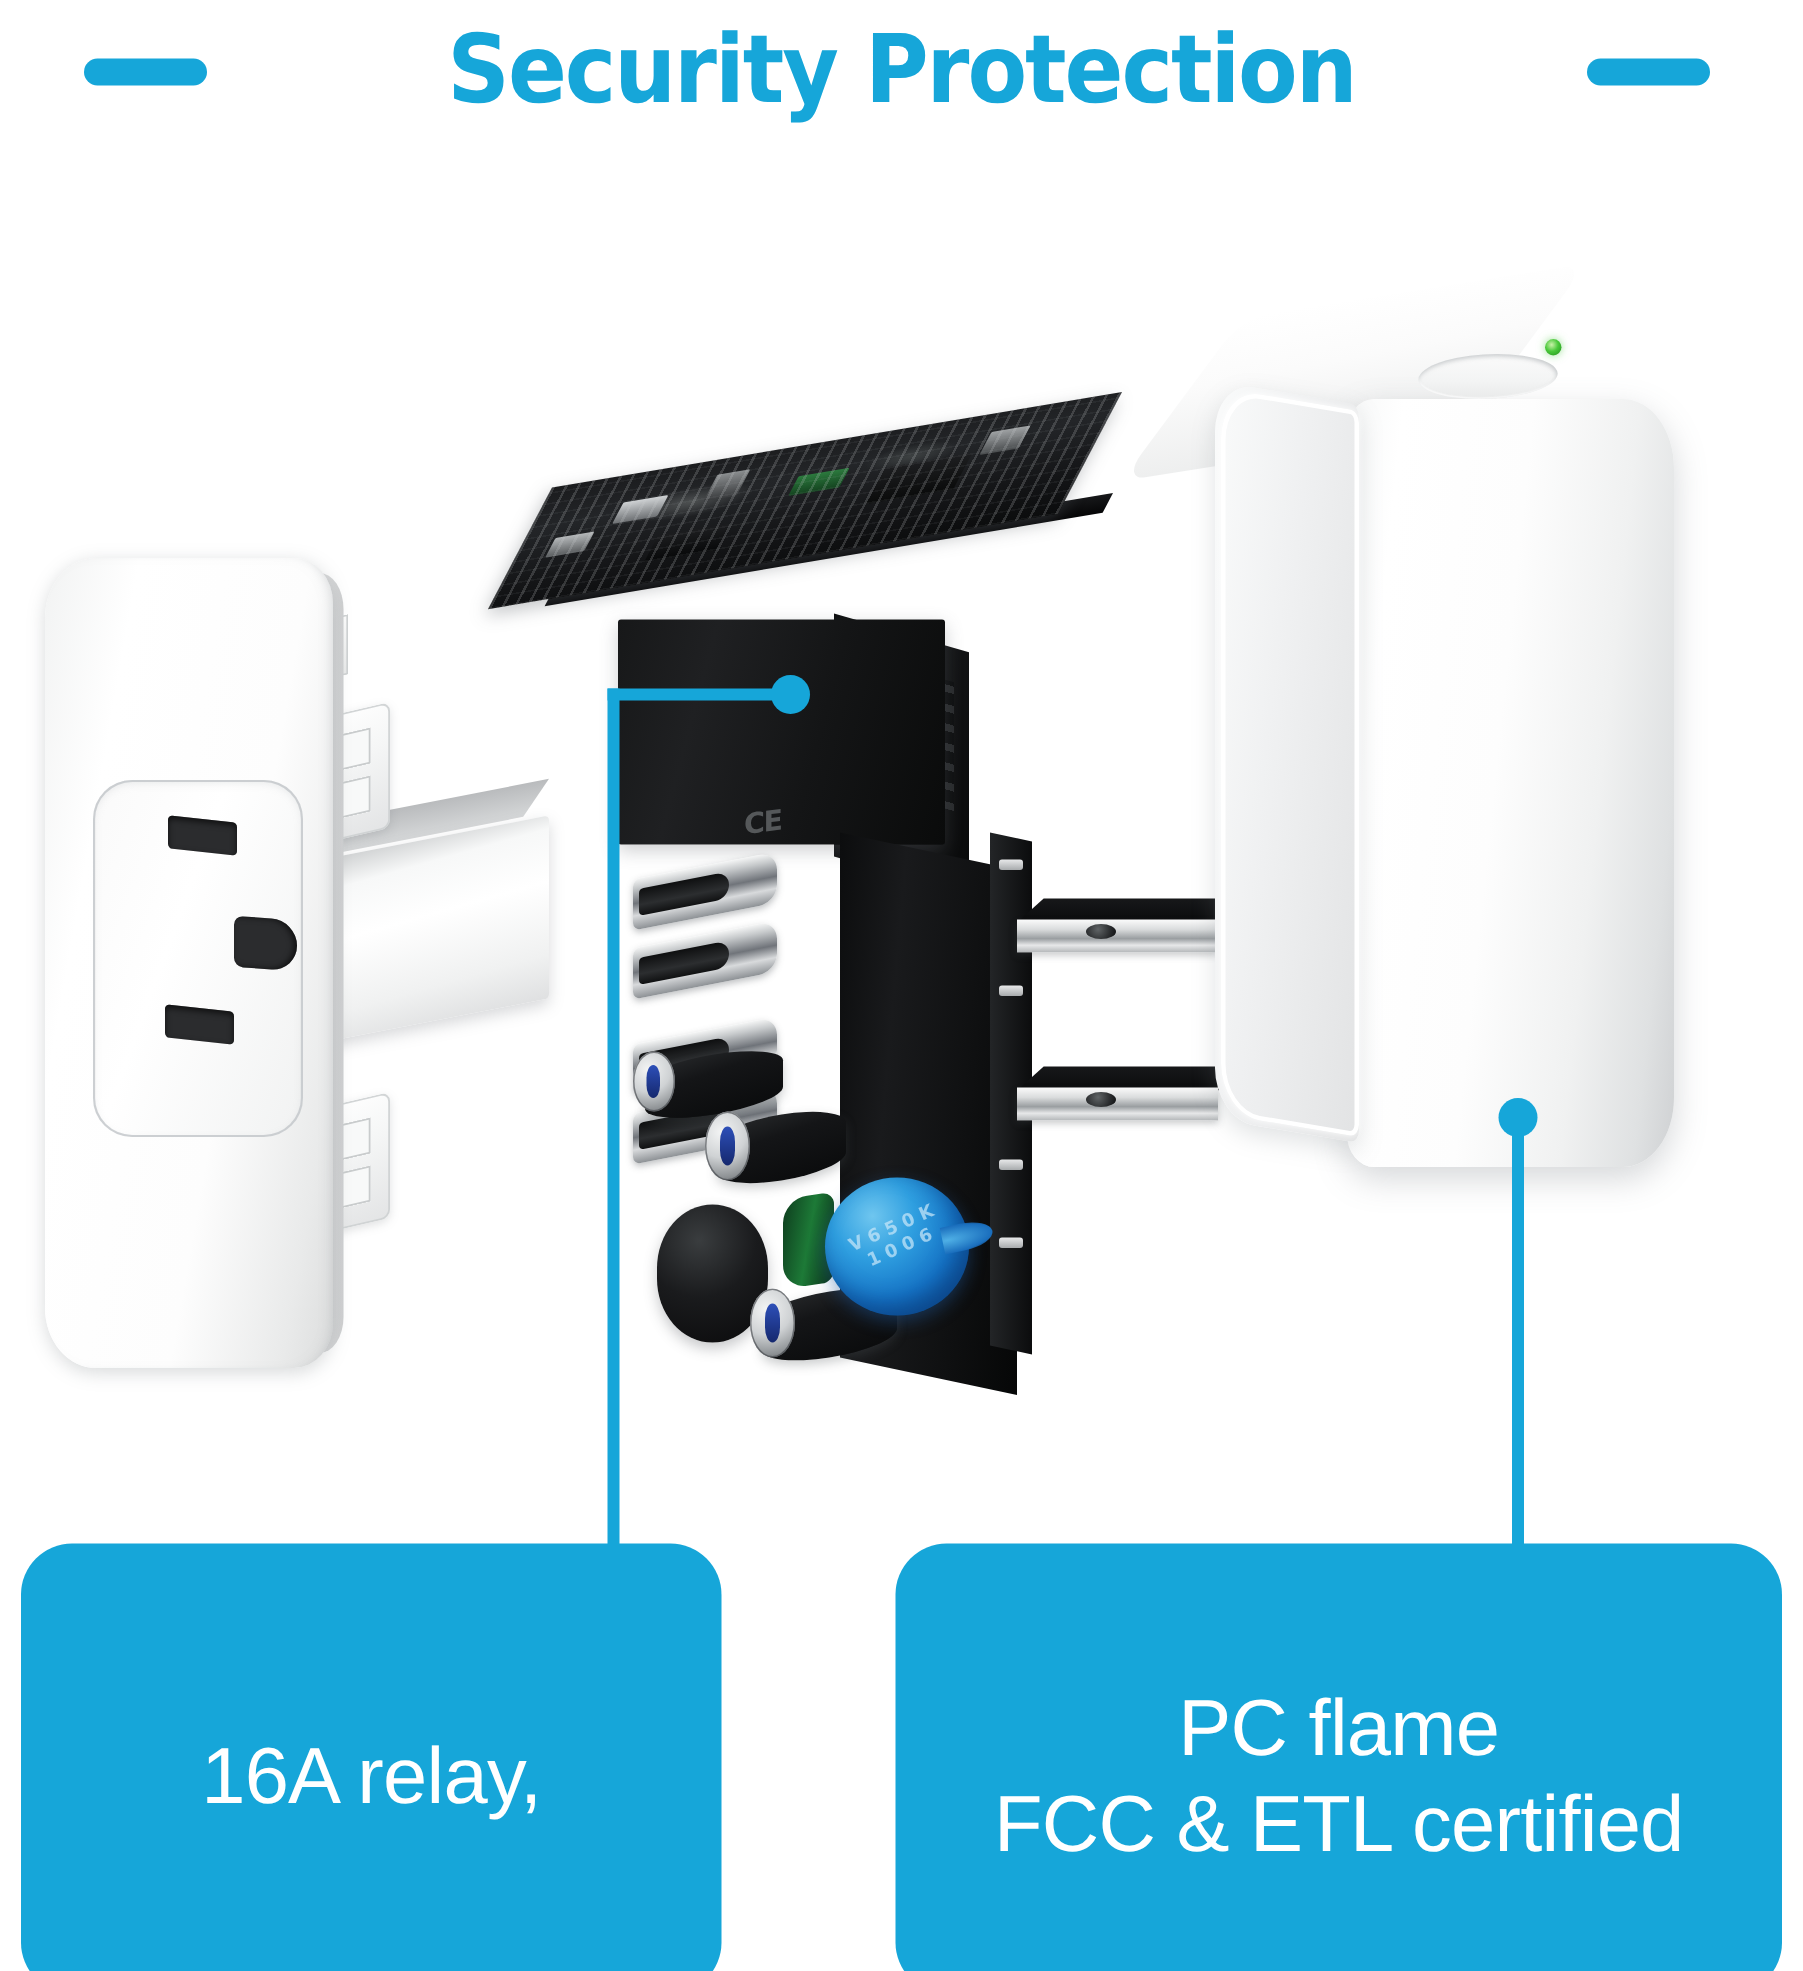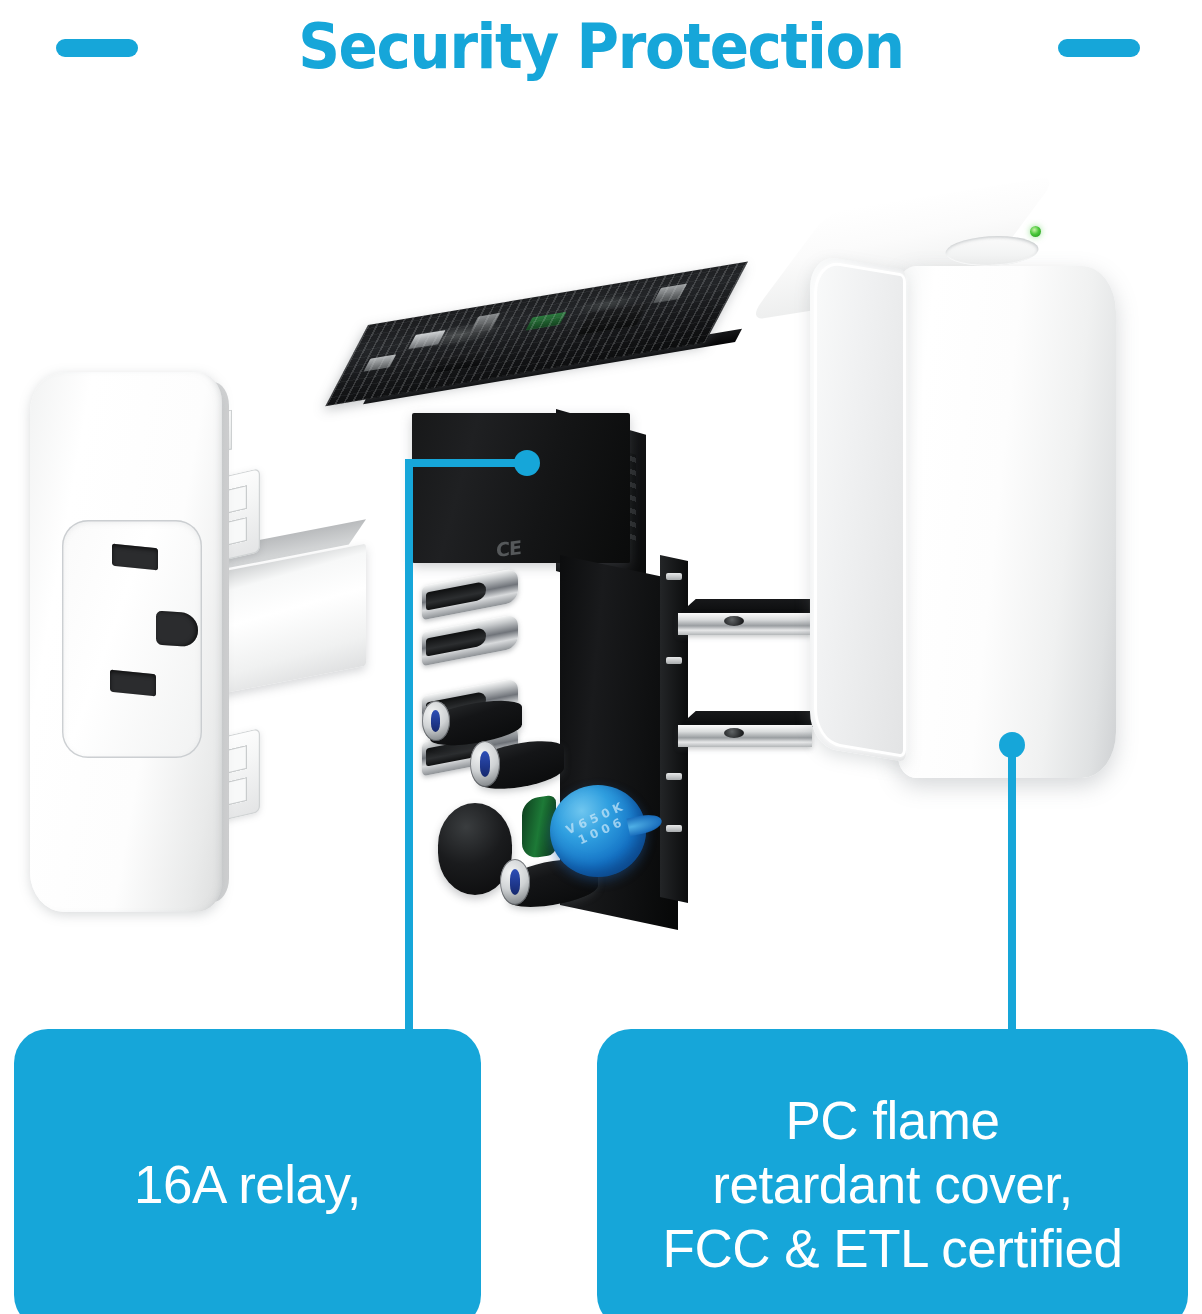--- a/index.html
+++ b/index.html
@@ -618,18 +618,17 @@
 
   <div class="callout left" style="background: rgb(22, 166, 217);">
     <div class="callout-lines">
       <span>16A relay,</span>
     </div>
   </div>
 
   <div class="callout right" style="background: rgb(22, 166, 217);">
     <div class="callout-lines">
       <span>PC flame</span>
-      <span>retardant cover,</span>
       <span>FCC &amp; ETL certified</span>
     </div>
   </div>
 
 </div>
 
 </body></html>

